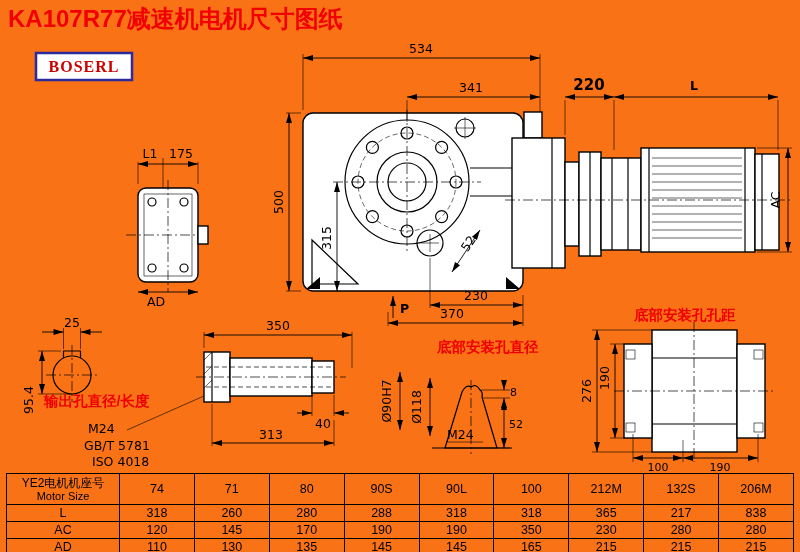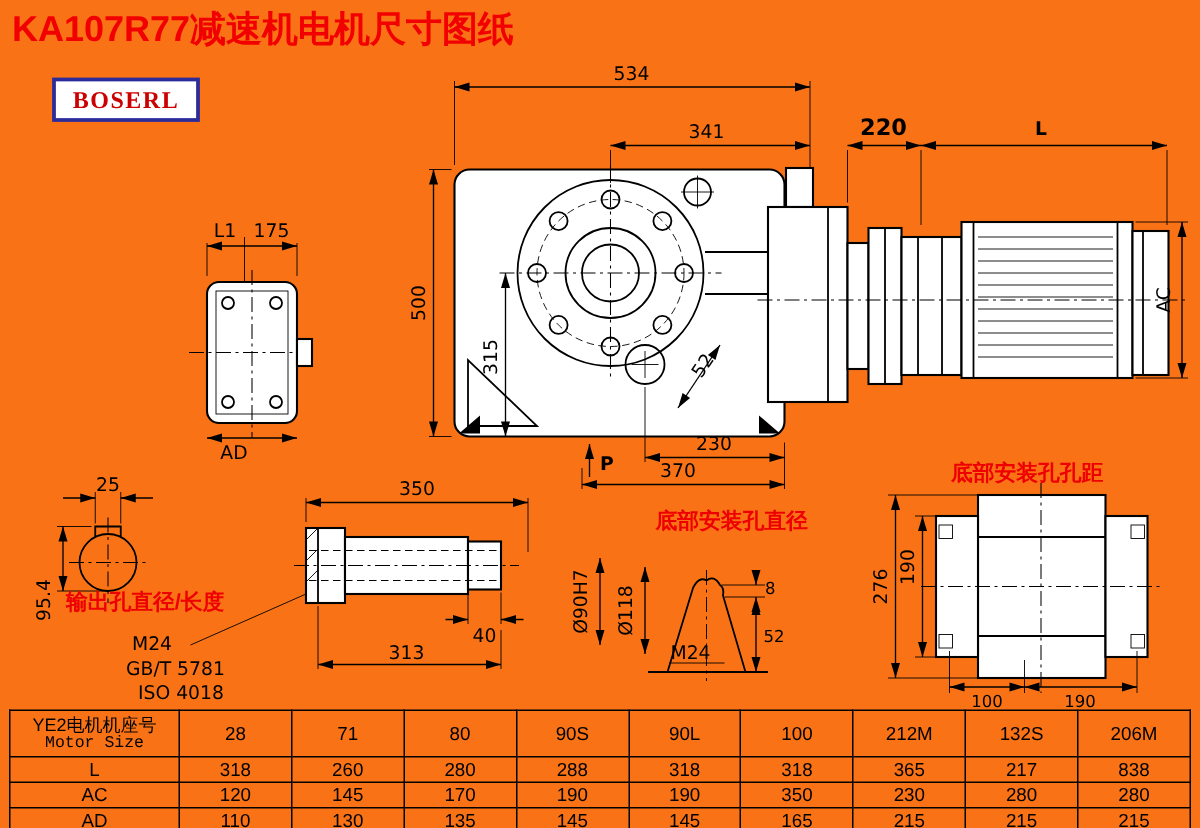--- a/index.html
+++ b/index.html
@@ -20,21 +20,21 @@
   .red{font:bold 14.5px "Liberation Sans",sans-serif;fill:#ee0000;}
   .title{font:bold 24px "Liberation Sans",sans-serif;fill:#f20000;}
   .logo-text{font:bold 16px "Liberation Serif",serif;fill:#cc0000;letter-spacing:1px;}
   
   .tbl{position:absolute;left:6px;top:473px;width:788px;border-collapse:collapse;table-layout:fixed;}
   .tbl td{border:1px solid #000;text-align:center;vertical-align:middle;
           font:12.5px "Liberation Sans",sans-serif;color:#000;height:16px;padding:0;}
   .tbl tr.hd td{height:30px;}
   .tbl td.c0{width:112px;}
   .hd-cn{font-size:12px;line-height:14px;}
-  .hd-en{font-size:11px;line-height:13px;font-family:Liberation Mono, monospace;}
+  .hd-en{font-size:11px;line-height:13px;font-family:Liberation Sans, sans-serif;}
 </style>
 </head>
 <body>
 
 <div id="page">
 
 <svg width="800" height="473" viewBox="0 0 800 473">
   <defs>
     <marker id="ar" viewBox="0 0 12 8" refX="11" refY="4" markerWidth="12" markerHeight="8" markerUnits="userSpaceOnUse" orient="auto-start-reverse">
       <path d="M1,1 L11,4 L1,7 Z" fill="#000"></path>
@@ -298,21 +298,21 @@
   </g>
 </svg>
 
 <table class="tbl">
   <tbody>
         <tr class="hd">
     <td class="c0">
       <div class="hd-cn">YE2电机机座号</div>
       <div class="hd-en">Motor Size</div>
     </td>
-    <td>28</td>
+    <td>74</td>
     <td>71</td>
     <td>80</td>
     <td>90S</td>
     <td>90L</td>
     <td>100</td>
     <td>212M</td>
     <td>132S</td>
     <td>206M</td>
   </tr>
   <tr>

